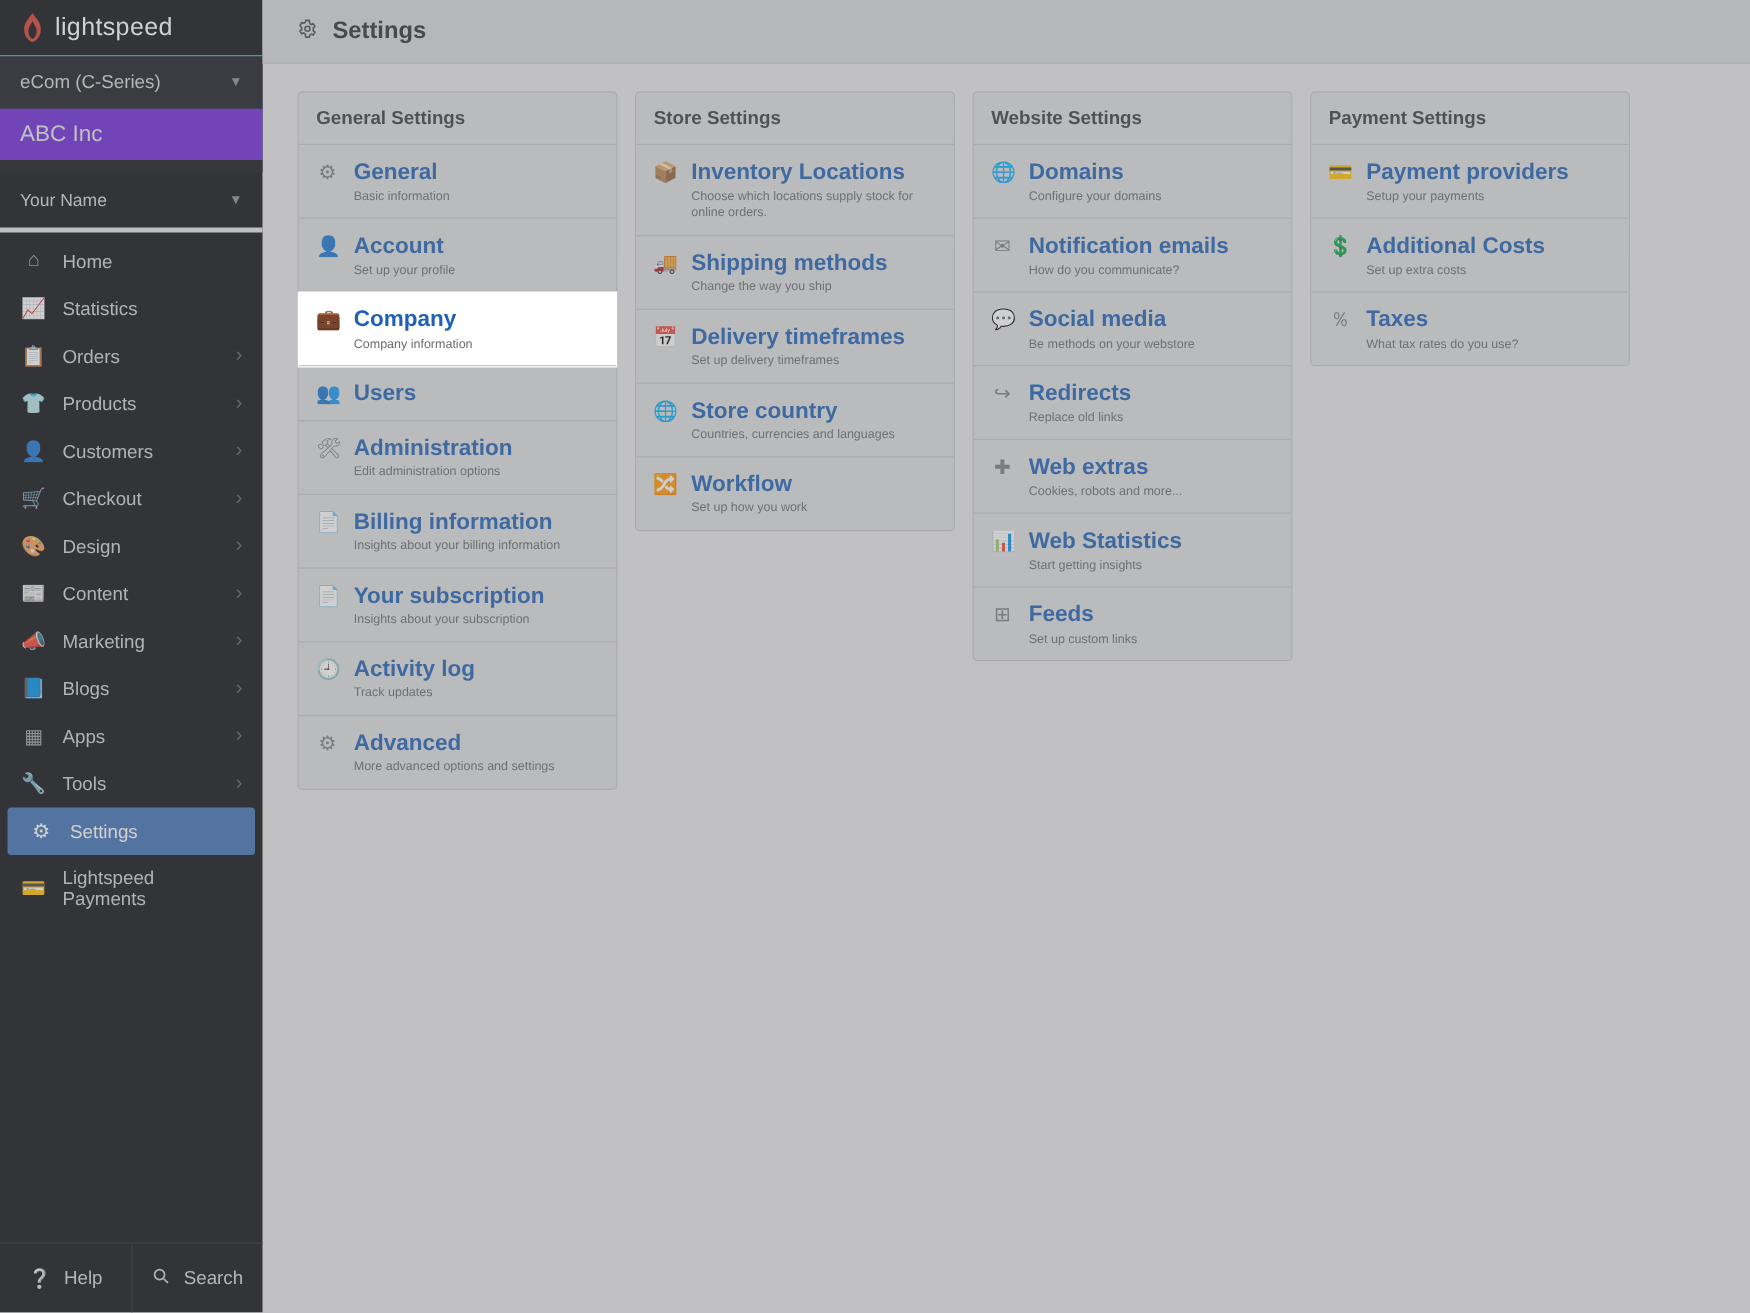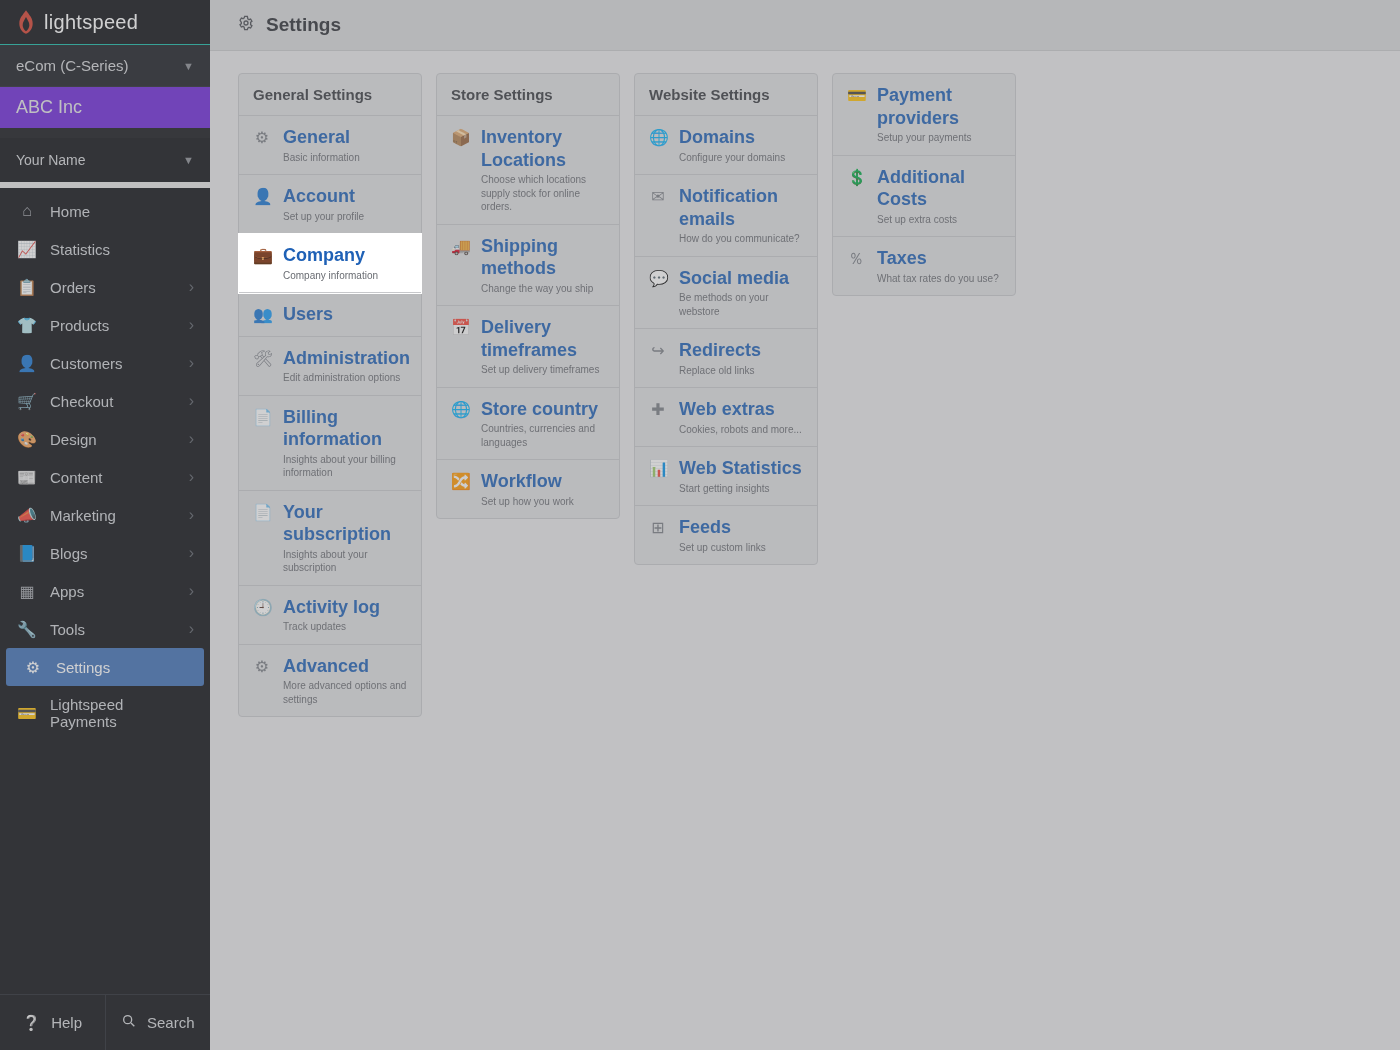--- a/index.html
+++ b/index.html
@@ -30,21 +30,21 @@
       cursor: pointer;
     }
     .sb-org {
       background: #6d28d9; color: #e5e6e8; font-size: 18px;
       padding: 10px 16px;
     }
     .sb-org-dark { background: #14161b; height: 10px; }
     .sb-user {
       padding: 14px 16px; color: #d4d6d9; font-size: 14px;
       display: flex; justify-content: space-between; align-items: center;
-      border-bottom: 6px solid #e5e5e5; cursor: pointer;
+      border-bottom: 4px solid #e5e5e5; cursor: pointer;
     }
 
     .sb-nav { flex: 1; padding-top: 4px; }
     .sb-item {
       display: flex; align-items: center; gap: 14px;
       padding: 10px 18px; font-size: 15px; color: #cfd2d6;
       cursor: pointer;
       position: relative;
     }
     .sb-item.has-sub::after {
@@ -70,21 +70,21 @@
     .page-header {
       background: #d8d9db; padding: 14px 28px; border-bottom: 1px solid #c8c9cb;
       display: flex; align-items: center; gap: 12px;
     }
     .page-header h1 { font-size: 19px; font-weight: 600; color: #2d3036; }
     .page-header .gear { color: #4b4e54; }
 
     .content { flex:1; padding: 22px 28px; display: flex; gap: 14px; align-items: flex-start; overflow:auto; }
     .card {
       background: #dedfe1; border: 1px solid #c7c8cb; border-radius: 4px;
-      width: 184px; flex-shrink: 0;
+      width: 256px; flex-shrink: 0;
     }
     .card-header {
       padding: 12px 14px; font-size: 15px; color: #3a3d42; font-weight: 600;
       border-bottom: 1px solid #c7c8cb;
     }
     .card-row {
       display: flex; gap: 12px; padding: 10px 14px;
       border-bottom: 1px solid #c7c8cb; cursor: pointer;
     }
     .card-row:last-child { border-bottom: none; }
@@ -365,20 +365,21 @@
         </div>
         <div class="card-row">
           <div class="row-ico">⊞</div>
           <div>
             <div class="row-title">Feeds</div>
             <div class="row-desc">Set up custom links</div>
           </div>
         </div>
       </div>
       <div class="card">
+        <div class="card-header">Payment Settings</div>
         <div class="card-row">
           <div class="row-ico">💳</div>
           <div>
             <div class="row-title">Payment providers</div>
             <div class="row-desc">Setup your payments</div>
           </div>
         </div>
         <div class="card-row">
           <div class="row-ico">💲</div>
           <div>

